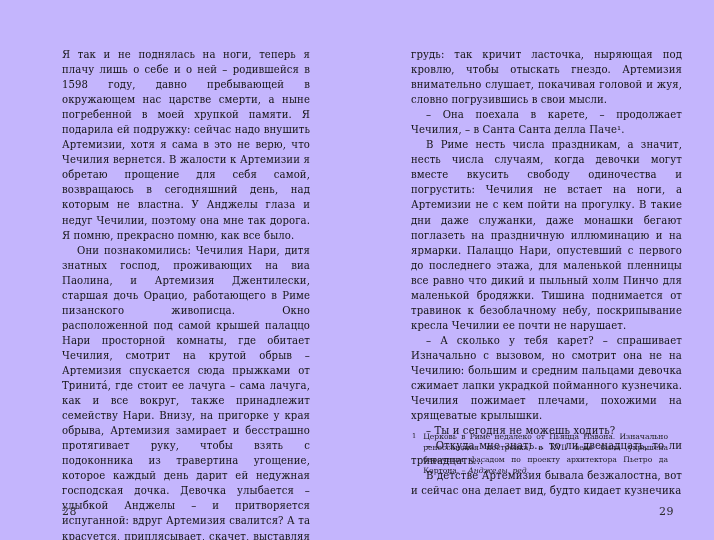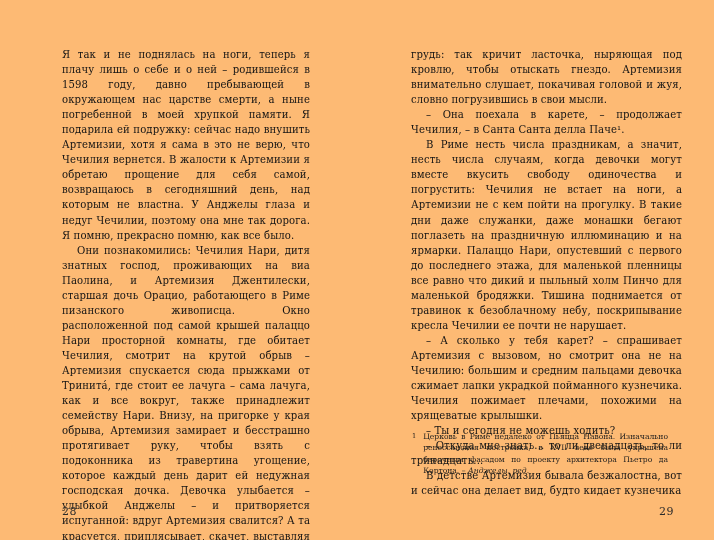--- a/index.html
+++ b/index.html
@@ -12,21 +12,21 @@
     width: 714px;
     height: 540px;
     overflow: hidden;
     font-family: "DejaVu Serif", "Liberation Serif", serif;
     color: #1c1c1c;
   }
   .spread {
     position: relative;
     width: 714px;
     height: 540px;
-    background: #fdba74;
+    background: #c4b5fd;
     display: flex;
   }
   .page {
     position: relative;
     box-sizing: border-box;
     height: 540px;
   }
   .page-left {
     width: 357px;
     padding: 47px 47px 0 62px;
@@ -117,21 +117,21 @@
     <div class="folio folio-left">28</div>
   </div>
 
   <div class="gutter"></div>
 
   <div class="page page-right">
     <div class="body-text">
       <p class="noindent">грудь: так кричит ласточка, ныряющая под кровлю, чтобы отыскать гнездо. Артемизия внимательно слушает, покачивая головой и жуя, словно погрузившись в свои мысли.</p>
       <p>– Она поехала в карете, – продолжает Чечилия, – в Санта Санта делла Паче¹.</p>
       <p>В Риме несть числа праздникам, а значит, несть числа случаям, когда девочки могут вместе вкусить свободу одиночества и погрустить: Чечилия не встает на ноги, а Артемизии не с кем пойти на прогулку. В такие дни даже служанки, даже монашки бегают поглазеть на праздничную иллюминацию и на ярмарки. Палаццо Нари, опустевший с первого до последнего этажа, для маленькой пленницы все равно что дикий и пыльный холм Пинчо для маленькой бродяжки. Тишина поднимается от травинок к безоблачному небу, поскрипывание кресла Чечилии ее почти не нарушает.</p>
-      <p>– А сколько у тебя карет? – спрашивает Артемизия с вызовом, но смотрит она не на Чечилию: большим и средним пальцами девочка сжимает лапки украдкой пойманного кузнечика. Чечилия пожимает плечами, похожими на хрящеватые крылышки.</p>
+      <p>– А сколько у тебя карет? – спрашивает Изначально с вызовом, но смотрит она не на Чечилию: большим и средним пальцами девочка сжимает лапки украдкой пойманного кузнечика. Чечилия пожимает плечами, похожими на хрящеватые крылышки.</p>
       <p>– Ты и сегодня не можешь ходить?</p>
       <p>– Откуда мне знать... то ли двенадцать, то ли тринадцать...</p>
       <p>В детстве Артемизия бывала безжалостна, вот и сейчас она делает вид, будто кидает кузнечика</p>
     </div>
 
     <div class="footnote-block">
       <div class="footnote">
         <span class="footnote-marker">1</span>
         <span class="footnote-text"><span>Церковь в Риме недалеко от Пьяцца Навона. Изначально ренессансная постройка, в XVII веке была украшена барочным фасадом по проекту архитектора Пьетро да Кортона. – </span><span class="src">Анджелы. ред.</span></span>
       </div>

